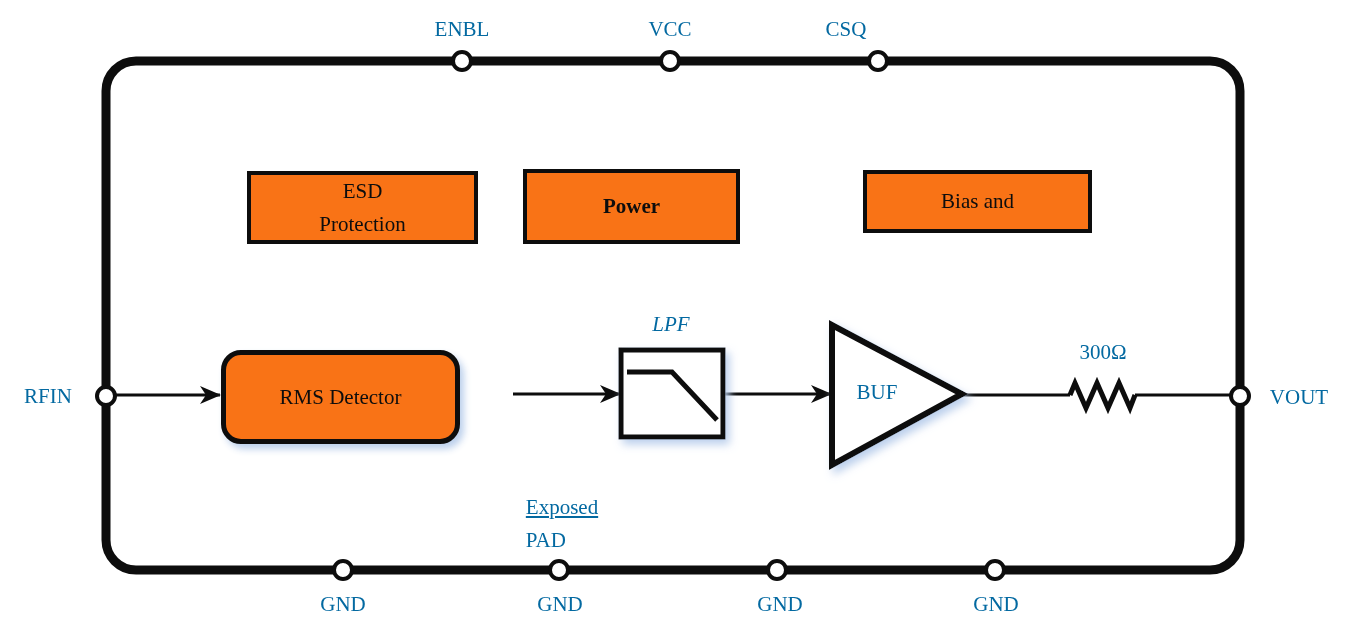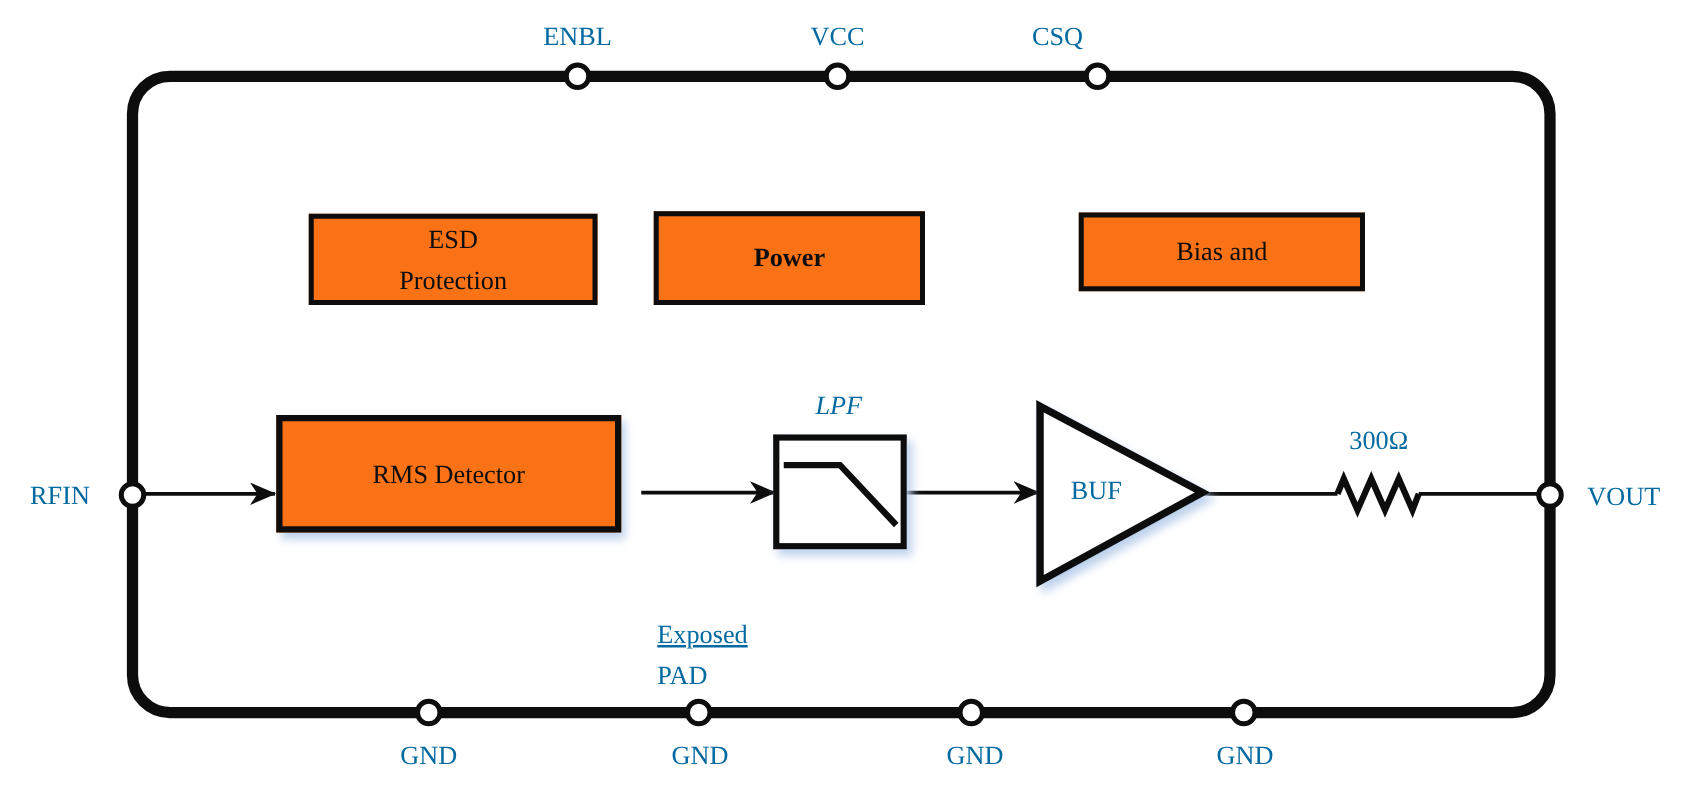--- a/index.html
+++ b/index.html
@@ -44,23 +44,24 @@
     align-items: center;
     justify-content: center;
     font-size: 21px;
     line-height: 33px;
   }
   .block-box .bline { display: block; }
   #esd-box   { left: 247px; top: 171px; width: 231px; height: 73px; }
   #power-box { left: 523px; top: 169px; width: 217px; height: 75px; font-weight: bold; }
   #bias-box  { left: 863px; top: 170px; width: 229px; height: 63px; }
   #rms-box   {
-    left: 221px; top: 332px; width: 276px; height: 94px;
+    left: 221px; top: 350px; width: 239px; height: 94px;
     border-width: 5px;
     box-shadow: 4px 5px 7px rgba(184, 205, 235, 0.95);
+    border-radius: 20px;
   }
 </style>
 </head>
 <body>
 
 <div class="canvas">
 
   <svg class="layer" width="1346" height="639" viewBox="0 0 1346 639">
     <defs>
       <marker id="arrow" markerUnits="userSpaceOnUse" markerWidth="22" markerHeight="18" refX="20" refY="9" orient="auto">

